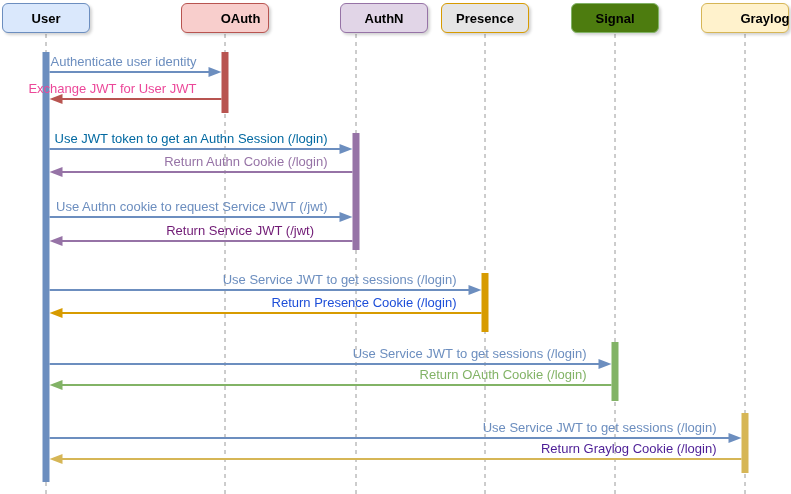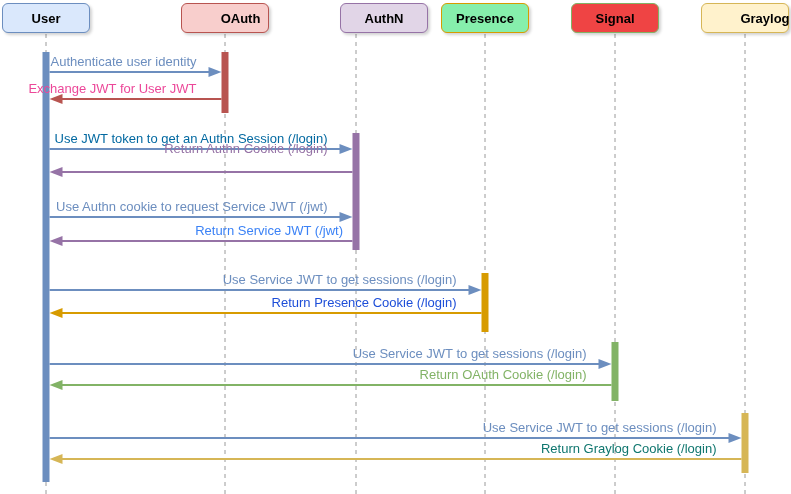--- a/index.html
+++ b/index.html
@@ -73,37 +73,37 @@
   <div id="participants-layer">
       <div class="participant" style="left: 2px; background: rgb(218, 232, 252); border-color: rgb(108, 142, 191);">
         <span>User</span>
       </div>
       <div class="participant" style="left: 181px; background: rgb(248, 206, 204); border-color: rgb(184, 84, 80); padding-left: 31px;">
         <span>OAuth</span>
       </div>
       <div class="participant" style="left: 300px; background: rgb(225, 213, 231); border-color: rgb(150, 115, 166); margin-left: 40px;">
         <span>AuthN</span>
       </div>
-      <div class="participant" style="left: 441px; background: #86efac; border-color: rgb(215, 155, 0);">
+      <div class="participant" style="left: 441px; background: #e5e5e5; border-color: rgb(215, 155, 0);">
         <span>Presence</span>
       </div>
-      <div class="participant" style="left: 571px; background: #ef4444; border-color: rgb(130, 179, 102);">
+      <div class="participant" style="left: 571px; background: #4d7c0f; border-color: rgb(130, 179, 102);">
         <span>Signal</span>
       </div>
       <div class="participant" style="left: 701px; background: rgb(255, 242, 204); border-color: rgb(214, 182, 86); padding-left: 40px;">
         <span>Graylog</span>
       </div>
     </div>
   <div id="labels-layer">
       <div class="msg-label" style="right: 594.5px; bottom: 425px; color: rgb(108, 142, 191);">Authenticate user identity</div>
       <div class="msg-label" style="right: 594.5px; bottom: 398px; color: #ec4899;">Exchange JWT for User JWT</div>
       <div class="msg-label" style="right: 463.5px; bottom: 348px; color: #0369a1;">Use JWT token to get an Authn Session (/login)</div>
-      <div class="msg-label" style="right: 463.5px; bottom: 338px; color: rgb(150, 115, 166); text-align: center;">Return Authn Cookie (/login)</div>
+      <div class="msg-label" style="right: 463.5px; bottom: 325px; color: rgb(150, 115, 166); text-align: center;">Return Authn Cookie (/login)</div>
       <div class="msg-label" style="right: 463.5px; bottom: 280px; color: rgb(108, 142, 191); text-align: center;">Use Authn cookie to request Service JWT (/jwt)</div>
-      <div class="msg-label" style="right: 448px; bottom: 256px; color: #3b82f6;">Return Service JWT (/jwt)</div>
+      <div class="msg-label" style="right: 477px; bottom: 256px; color: #701a75;">Return Service JWT (/jwt)</div>
       <div class="msg-label" style="right: 334.5px; bottom: 207px; color: rgb(108, 142, 191);">Use Service JWT to get sessions (/login)</div>
       <div class="msg-label" style="right: 334.5px; bottom: 184px; color: #1d4ed8;">Return Presence Cookie (/login)</div>
       <div class="msg-label" style="right: 204.5px; bottom: 133px; color: rgb(108, 142, 191);">Use Service JWT to get sessions (/login)</div>
       <div class="msg-label" style="right: 204.5px; bottom: 112px; color: rgb(130, 179, 102);">Return OAuth Cookie (/login)</div>
       <div class="msg-label" style="right: 74.5px; bottom: 59px; color: rgb(108, 142, 191);">Use Service JWT to get sessions (/login)</div>
-      <div class="msg-label" style="right: 74.5px; bottom: 38px; color: #0f766e;">Return Graylog Cookie (/login)</div>
+      <div class="msg-label" style="right: 74.5px; bottom: 38px; color: #4c1d95;">Return Graylog Cookie (/login)</div>
     </div>
 </div>
 
 </body></html>

